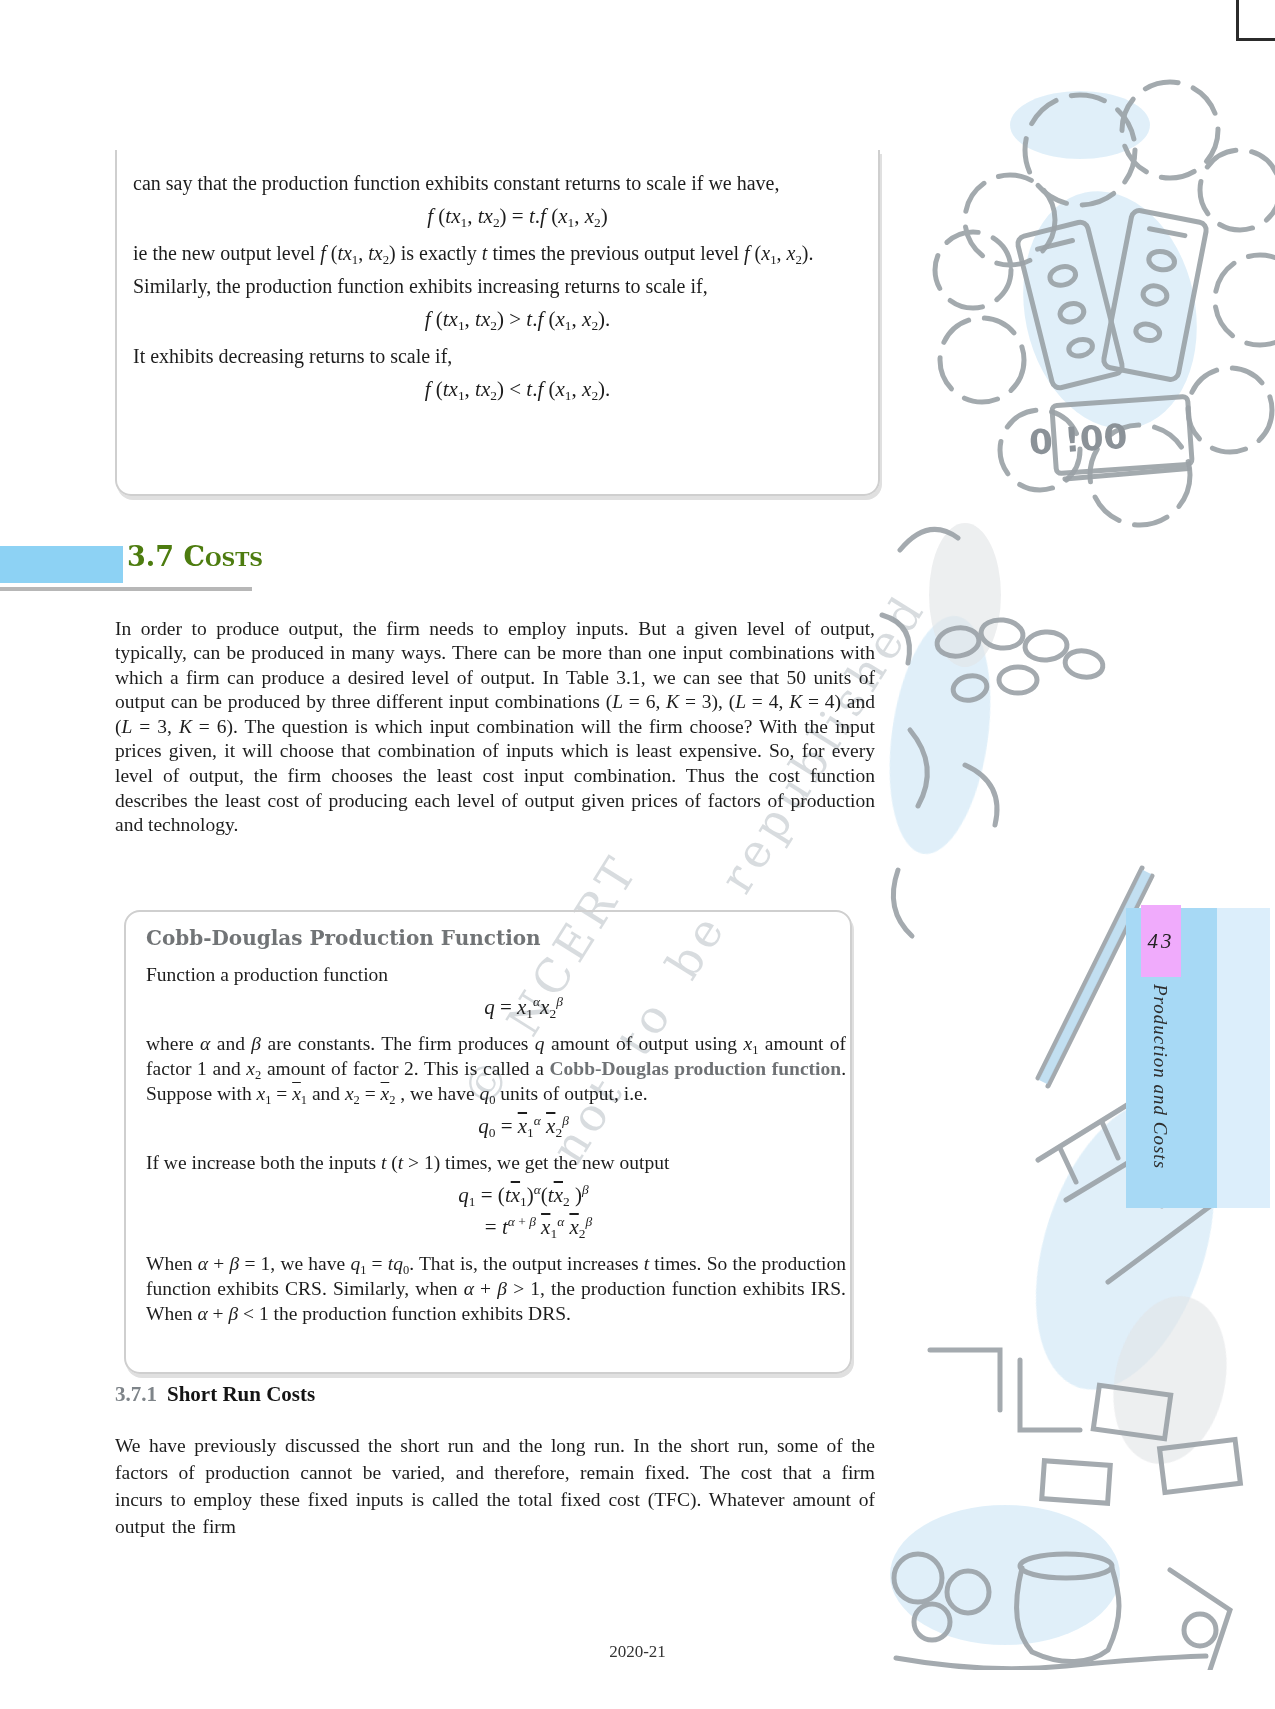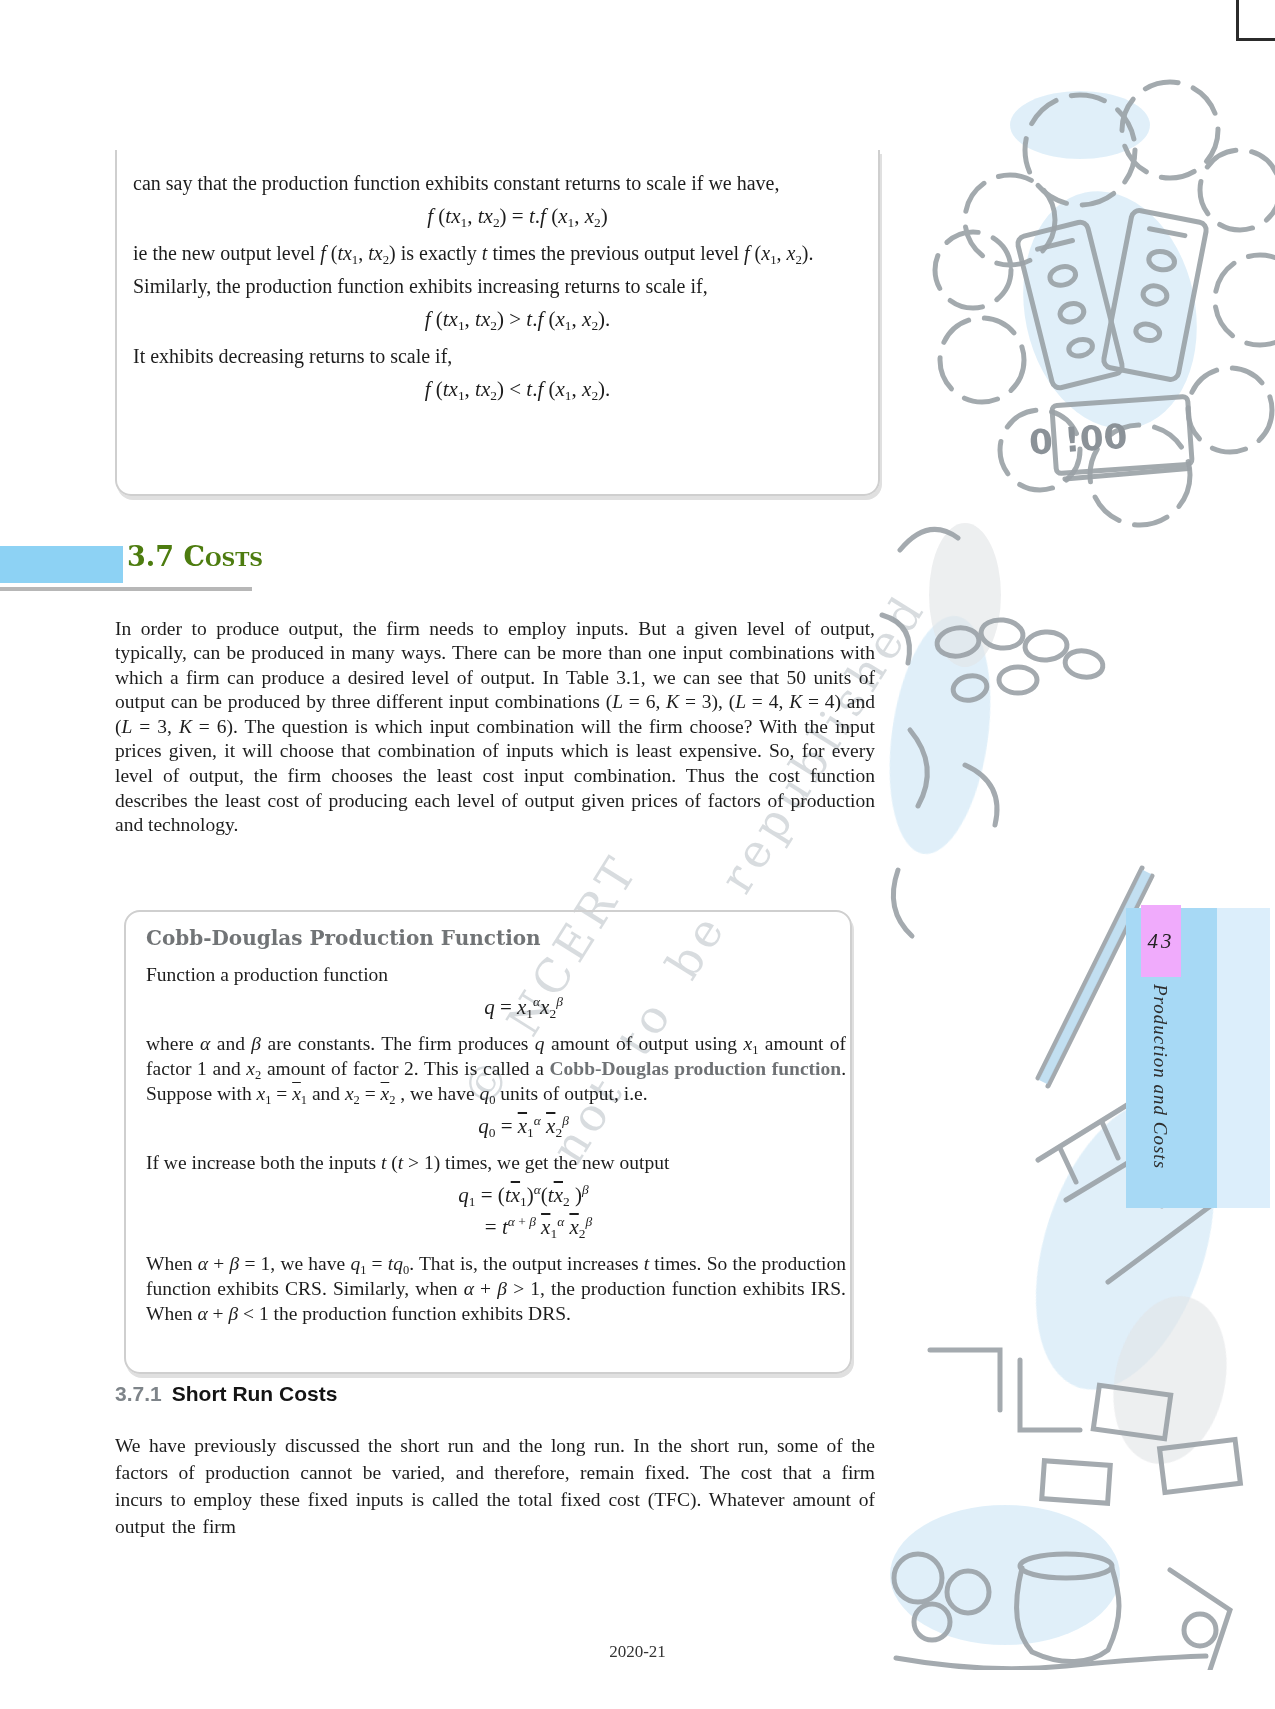--- a/index.html
+++ b/index.html
@@ -32,21 +32,21 @@
   
   #sec-blue{position:absolute;left:0;top:546px;width:123px;height:37px;background:#8dd2f4;z-index:1;}
   #sec-title{position:absolute;left:127px;top:541px;font-family:"DejaVu Serif",serif;
              font-weight:bold;font-size:27px;color:#4d7c0f;z-index:1;}
   #sec-title .sc{font-variant:small-caps;}
   #sec-underline{position:absolute;left:0;top:587px;width:252px;height:4px;background:#b7b7b7;z-index:1;}
   
   #para1{position:absolute;left:115px;top:597px;width:760px;font-size:19.5px;line-height:24.6px;
          text-align:justify;z-index:1;}
   #cobb-title{font-family:"DejaVu Serif",serif;font-weight:bold;font-size:20px;color:#717476;margin:0 0 12px 0;}
-  #sub-head{position:absolute;left:115px;top:1382px;font-family:Liberation Sans, sans-serif;
+  #sub-head{position:absolute;left:115px;top:1382px;font-family:Liberation Serif, serif;
             font-weight:bold;font-size:21px;z-index:1;}
   #sub-head .num{color:#7e8489;margin-right:10px;}
   #sub-head .ttl{color:#141414;}
   #para2{position:absolute;left:115px;top:1412px;width:760px;font-size:19.5px;line-height:27px;
          text-align:justify;word-spacing:2px;z-index:1;}
   
   #tab-light{position:absolute;left:1217px;top:908px;width:53px;height:300px;background:#dceefb;z-index:2;}
   #tab-mid{position:absolute;left:1126px;top:908px;width:91px;height:300px;background:#a7d9f5;z-index:2;}
   #pagenum-box{position:absolute;left:1141px;top:905px;width:40px;height:72px;background:#f0abfc;z-index:3;
                display:flex;align-items:center;justify-content:center;

